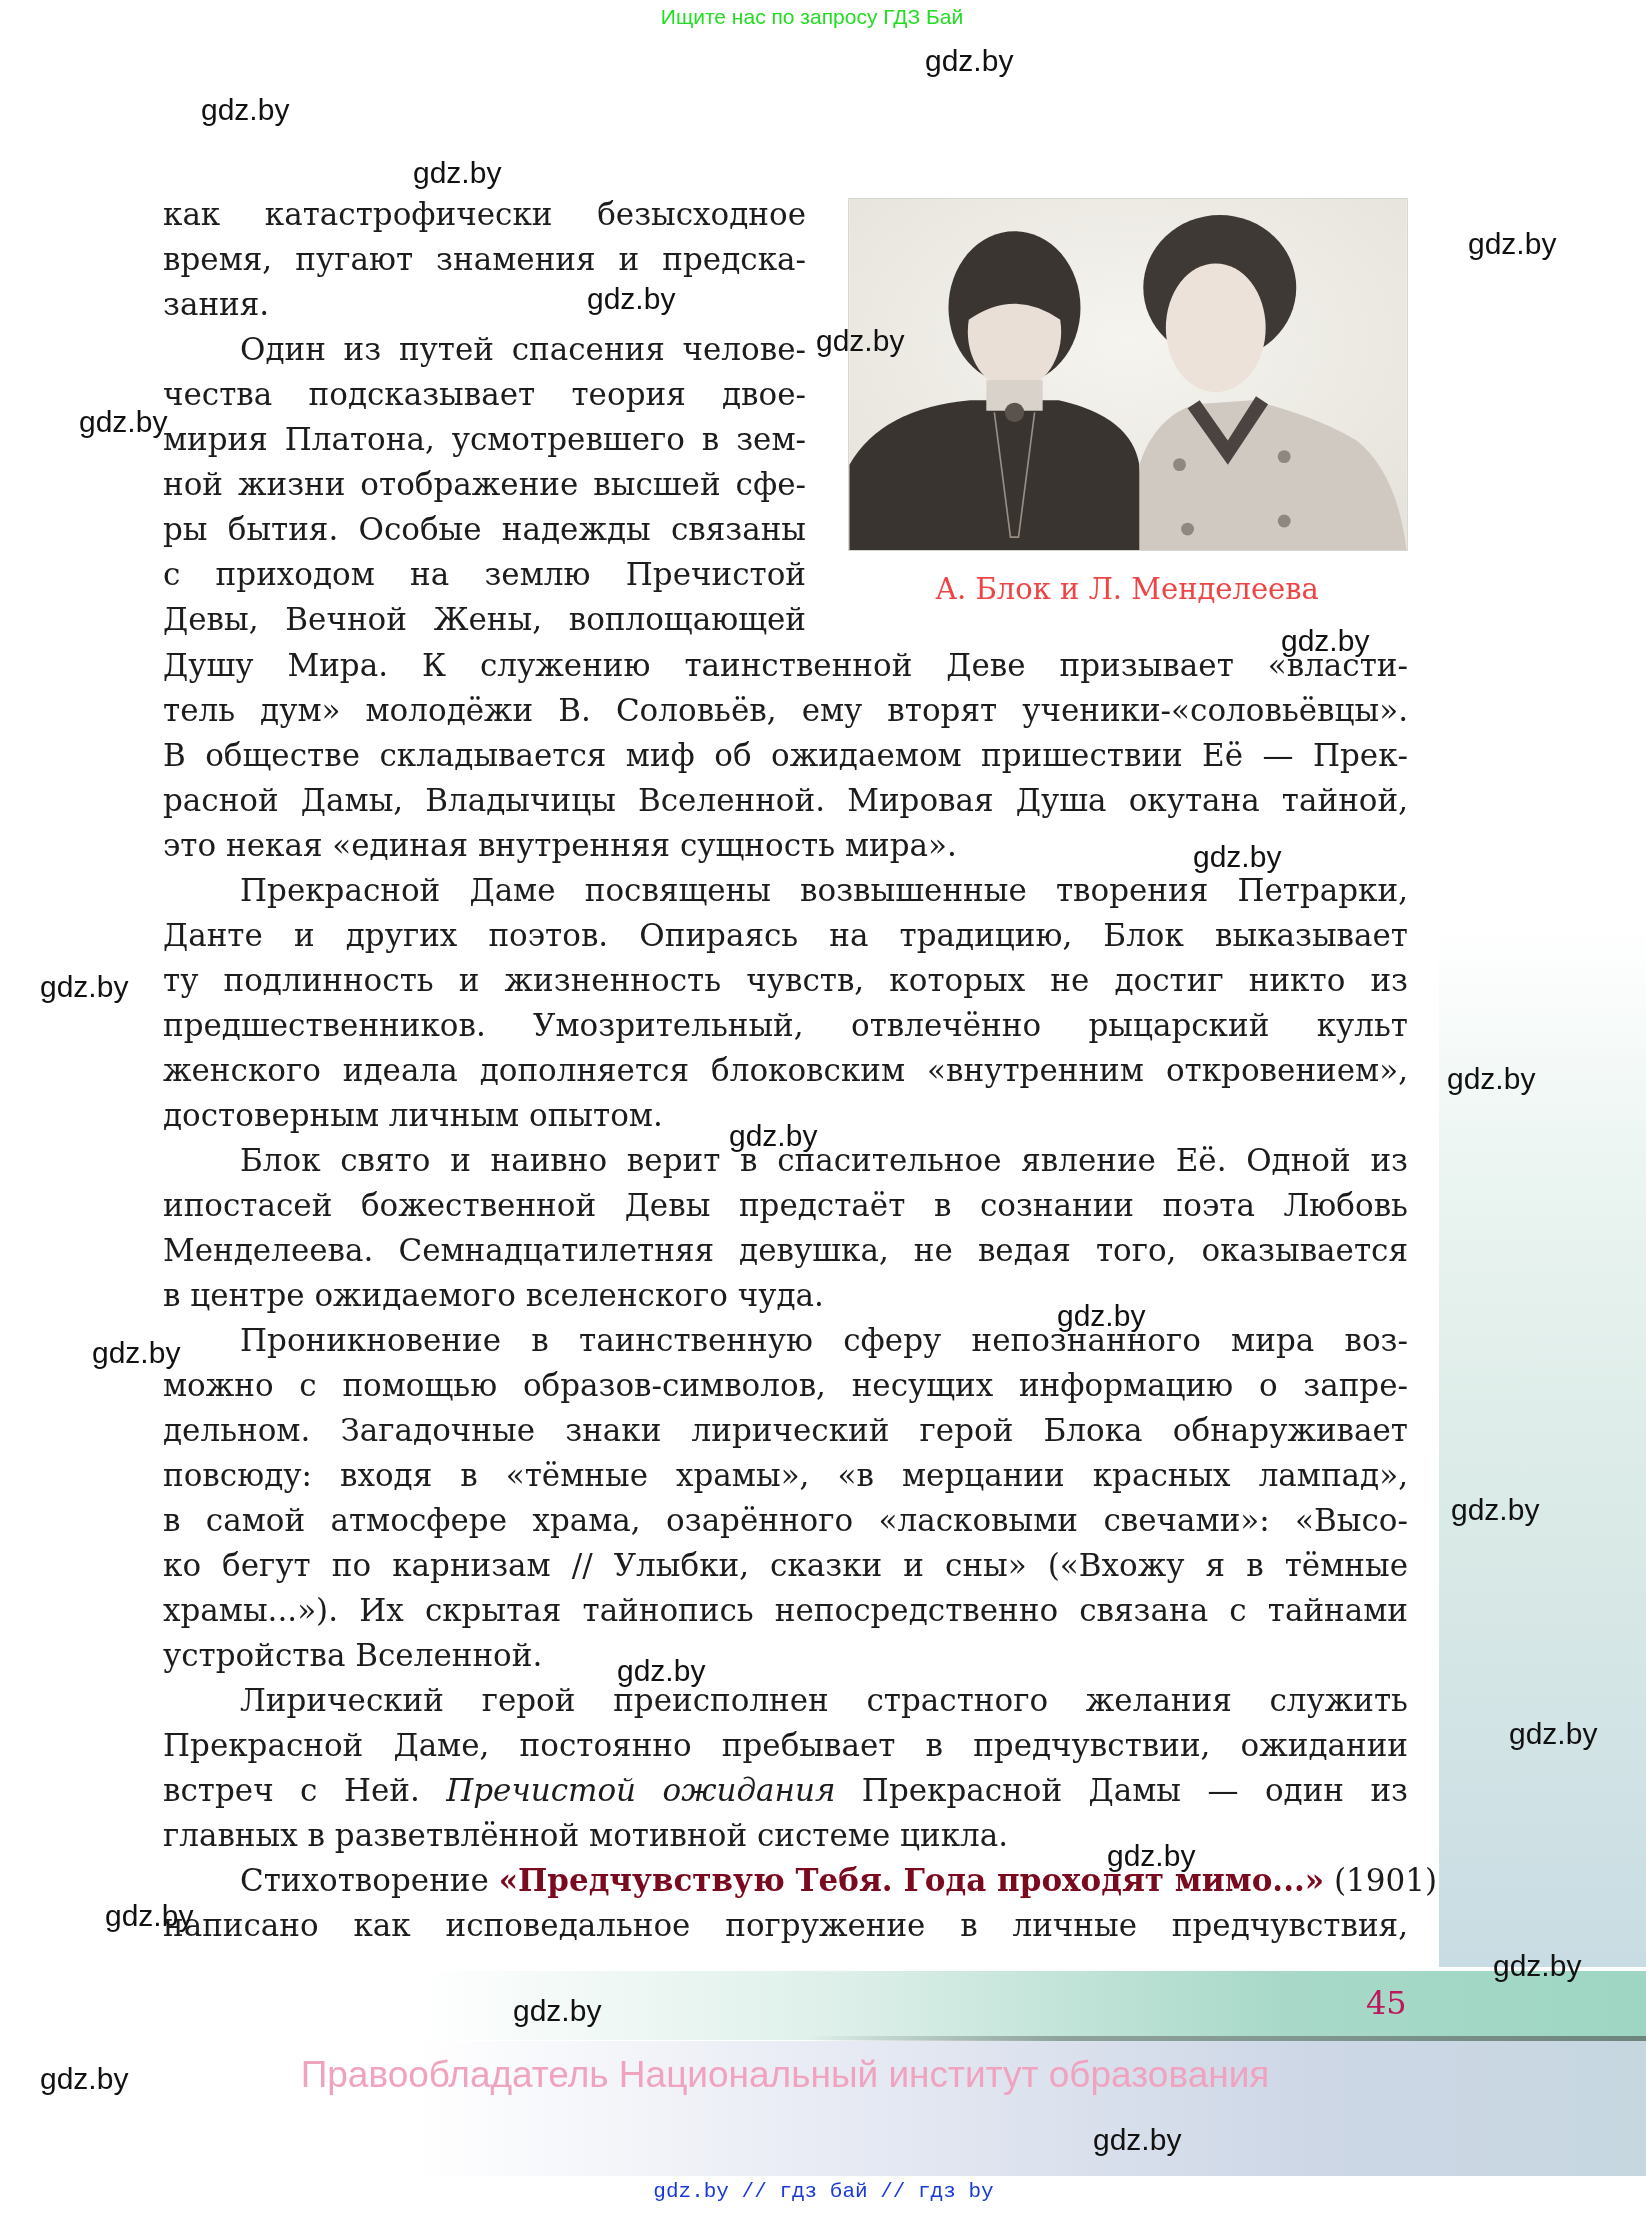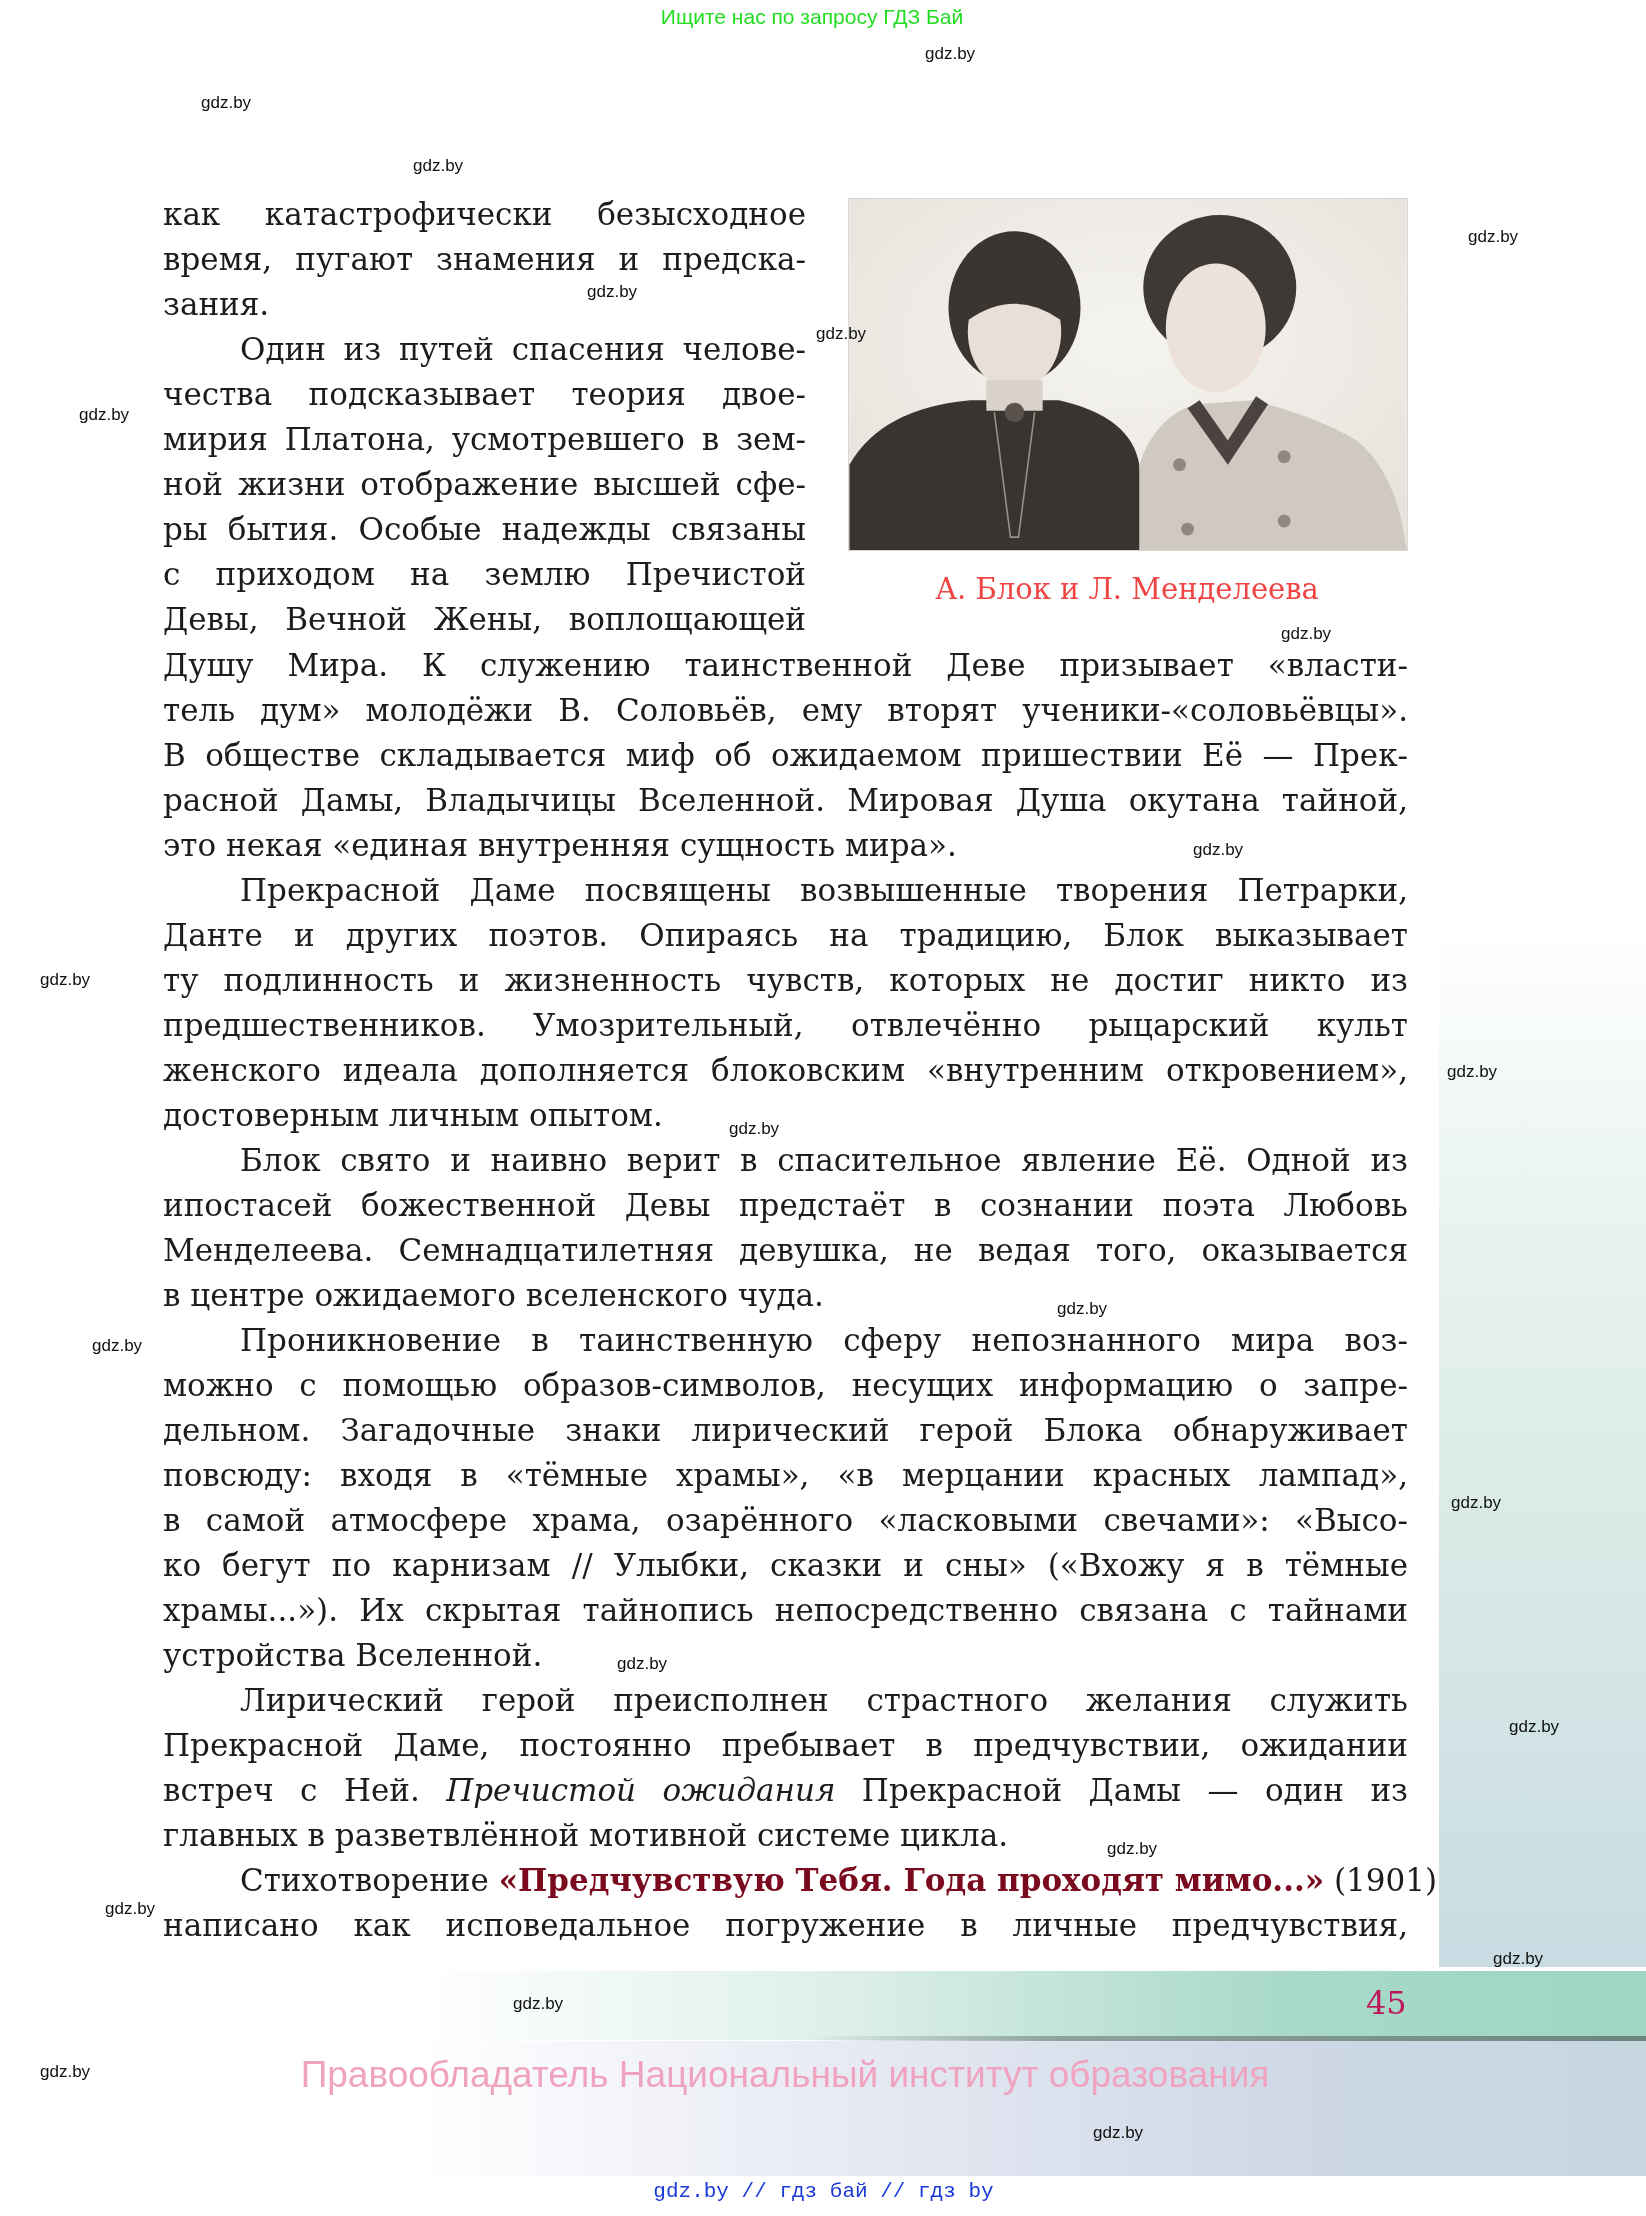--- a/index.html
+++ b/index.html
@@ -27,21 +27,21 @@
     position: absolute; left: 0; top: 2041px; width: 1647px; height: 135px;
     background: linear-gradient(90deg, #ffffff 0%, #ffffff 25%, #e8ebf4 50%, #cdd7e6 80%, #c6d7e0 100%);
   }
 
   .top-banner {
     position: absolute; top: 4.8px; left: 0; width: 1624px; text-align: center;
     font-family: "Liberation Sans", sans-serif; font-size: 21px; color: #22dd22;
   }
   .wm {
     position: absolute; font-family: "Liberation Sans", sans-serif;
-    font-size: 17px; color: #111; white-space: nowrap;
+    font-size: 30px; color: #111; white-space: nowrap;
   }
 
   .body-text {
     font-family: "DejaVu Serif", serif; font-size: 31px; line-height: 45px;
     color: #1c1c1c; text-align: justify;
   }
   .col-narrow { position: absolute; left: 163px; top: 192px; width: 643px; }
   .col-wide { position: absolute; left: 163px; top: 643px; width: 1245px; }
   .line { display: block; white-space: nowrap; text-align-last: justify; }
   .line.last { text-align-last: left; }

